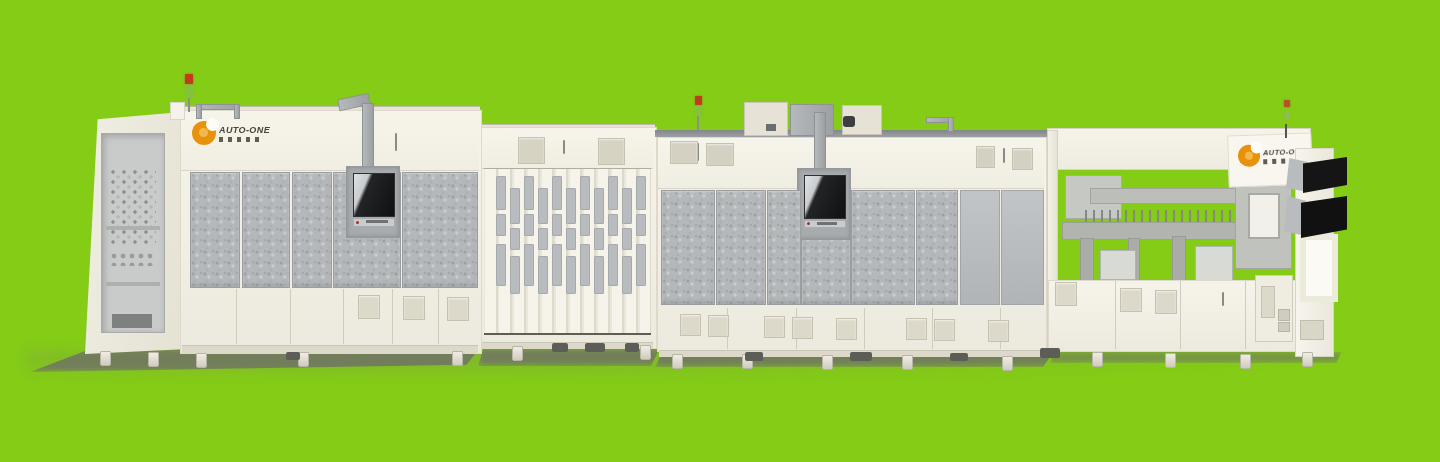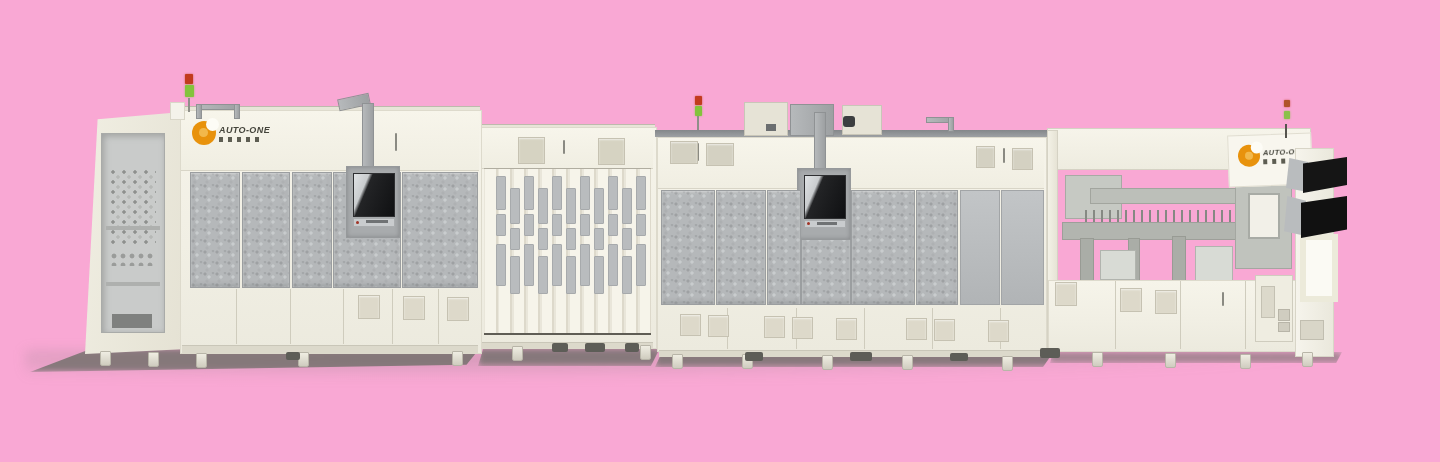--- a/index.html
+++ b/index.html
@@ -1,16 +1,16 @@
 <!DOCTYPE html>
 <html><head>
 <meta charset="utf-8">
 <style>
   html,body{margin:0;padding:0;background:#ffffff;}
-  .stage{position:relative;width:1440px;height:462px;background:#f9a8d4;overflow:hidden;
+  .stage{position:relative;width:1440px;height:462px;background:#84cc16;overflow:hidden;
          font-family:"Liberation Sans",sans-serif;}
   .abs{position:absolute;}
 
   
   .shadow{position:absolute;background:#6e6e68;filter:blur(3px);}
   .shadow-soft{position:absolute;background:radial-gradient(ellipse at 30% 20%, rgba(120,120,115,.30), rgba(255,255,255,0) 70%);filter:blur(6px);}
 
   
   .body-cream{background:linear-gradient(180deg,#f6f4ea 0%,#f1efe4 55%,#eceade 100%);border:1px solid #ddDAcc;}
   .band{background:linear-gradient(180deg,#f7f5eb,#f0eee2);border-bottom:1px solid #d8d5c7;}

